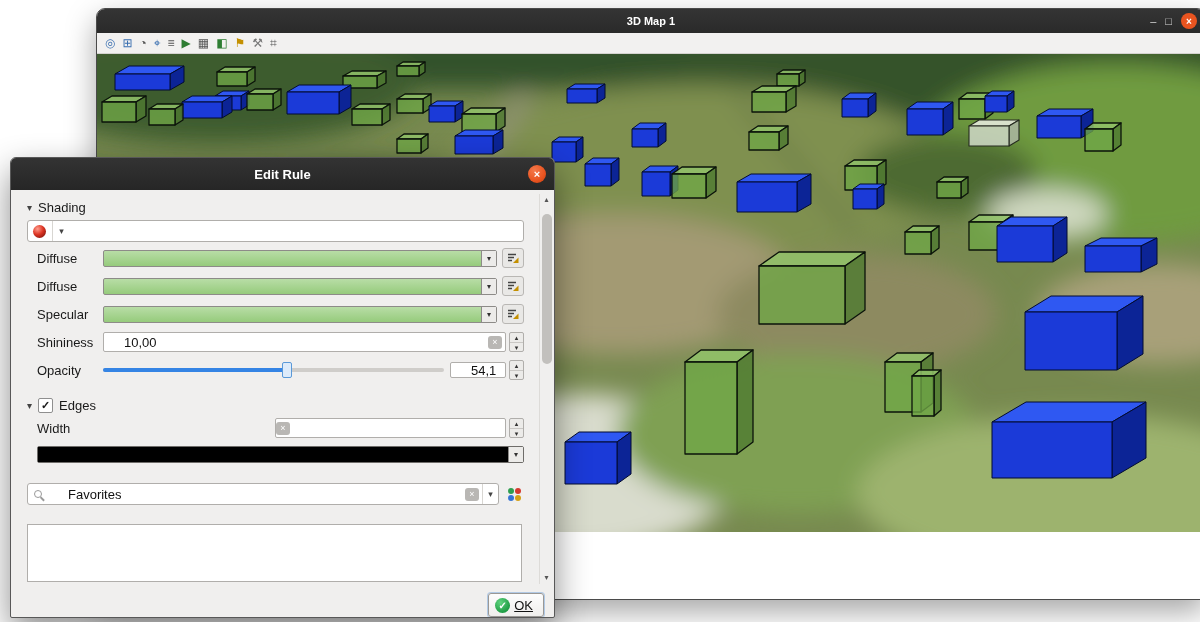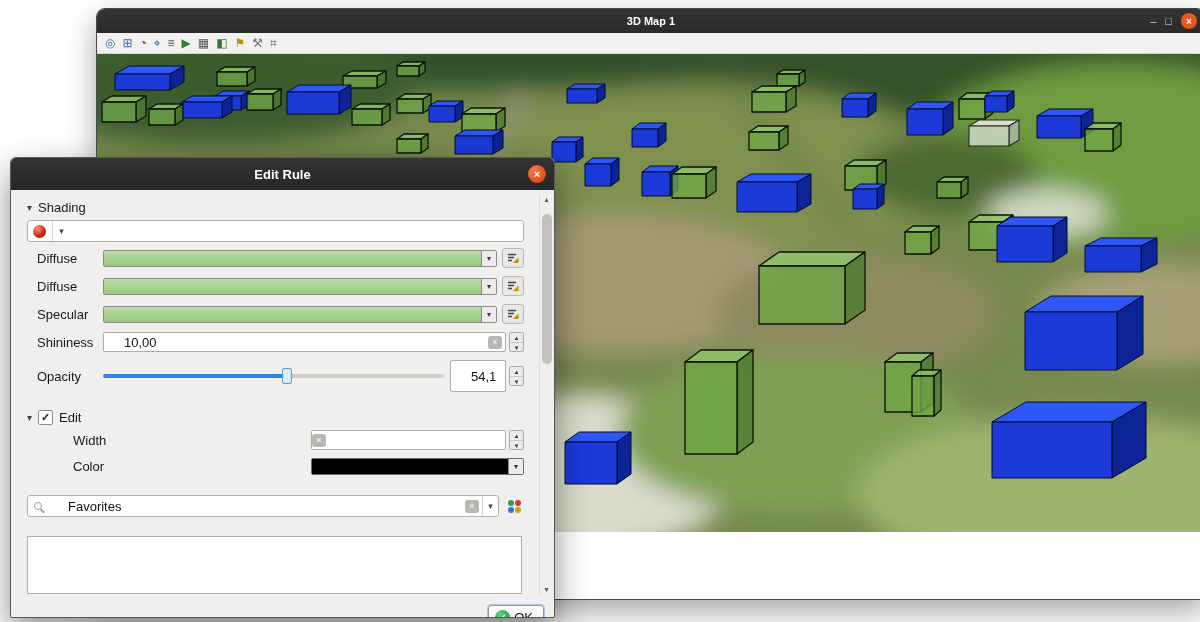--- a/index.html
+++ b/index.html
@@ -65,24 +65,24 @@
   .spinner { width:15px; height:20px; margin-left:3px; border:1px solid #b0aeab; border-radius:2px;
     background:#ecebe9; display:flex; flex-direction:column; flex:0 0 auto; }
   .sp { flex:1; font-size:7px; line-height:9px; text-align:center; color:#333; }
   .sp + .sp { border-top:1px solid #c9c7c4; }
 
   .slider { flex:1; height:20px; position:relative; margin-right:6px; }
   .groove { position:absolute; left:0; right:0; top:8px; height:4px; background:#cfcdca; border-radius:2px; }
   .fill { position:absolute; left:0; top:8px; height:4px; background:#3584e4; border-radius:2px; }
   .handle { position:absolute; top:2px; width:10px; height:16px; margin-left:-5px;
     background:#ddebfa; border:1px solid #5a99d8; border-radius:2px; }
-  .val-wrap { flex:0 0 auto; width:56px; height:32px; background:#fff; border:1px solid #b0aeab; border-radius:2px;
+  .val-wrap { flex:0 0 auto; width:56px; height:16px; background:#fff; border:1px solid #b0aeab; border-radius:2px;
     display:flex; align-items:center; }
 
-  .wide-lbl { width:238px; flex:0 0 auto;margin-left:36px; }
+  .wide-lbl { width:238px; flex:0 0 auto; }
   .color-btn { flex:1; height:17px; border:1px solid #6f6d6a; border-radius:2px; display:flex; }
   .swatch { flex:1; background:#000; }
   .color-arrow { width:15px; border-left:1px solid #8d8b88; background:#ecebe9;
     display:flex; align-items:center; justify-content:center; font-size:8px; color:#333; }
 
   .fav-row { display:flex; align-items:center; margin:12px 0 19px 2px; }
   .search-box { flex:1; height:22px; background:#fff; border:1px solid #b0aeab; border-radius:3px;
     display:flex; align-items:center; padding-left:6px; }
   .mag { width:8px; height:8px; border:1.5px solid #9a9a9a; border-radius:50%; position:relative; margin-right:6px; flex:0 0 auto; }
   .mag::after { content:""; position:absolute; width:5px; height:1.5px; background:#9a9a9a;
@@ -390,36 +390,35 @@
         <span class="sp">▴</span>
         <span class="sp">▾</span>
       </span>
     </div>
 
     <div class="section-header" style="margin-top:10px">
       <span class="tri">▾</span>
       <span class="checkbox">
         <span>✓</span>
       </span>
-      <span>Edit</span>
+      <span>Edges</span>
     </div>
 
     <div class="prow">
       <span class="wide-lbl">Width</span>
       <span class="field-wrap">
         <span class="clear-icon">×</span>
       </span>
       <span class="spinner">
         <span class="sp">▴</span>
         <span class="sp">▾</span>
       </span>
     </div>
 
     <div class="prow">
-      <span class="wide-lbl">Color</span>
       <span class="color-btn">
         <span class="swatch" style="background: rgb(0, 0, 0);"></span>
         <span class="color-arrow">▾</span>
       </span>
     </div>
 
     <div class="fav-row">
       <span class="search-box">
         <span class="mag"></span>
         <input class="field" value="Favorites" style="">

